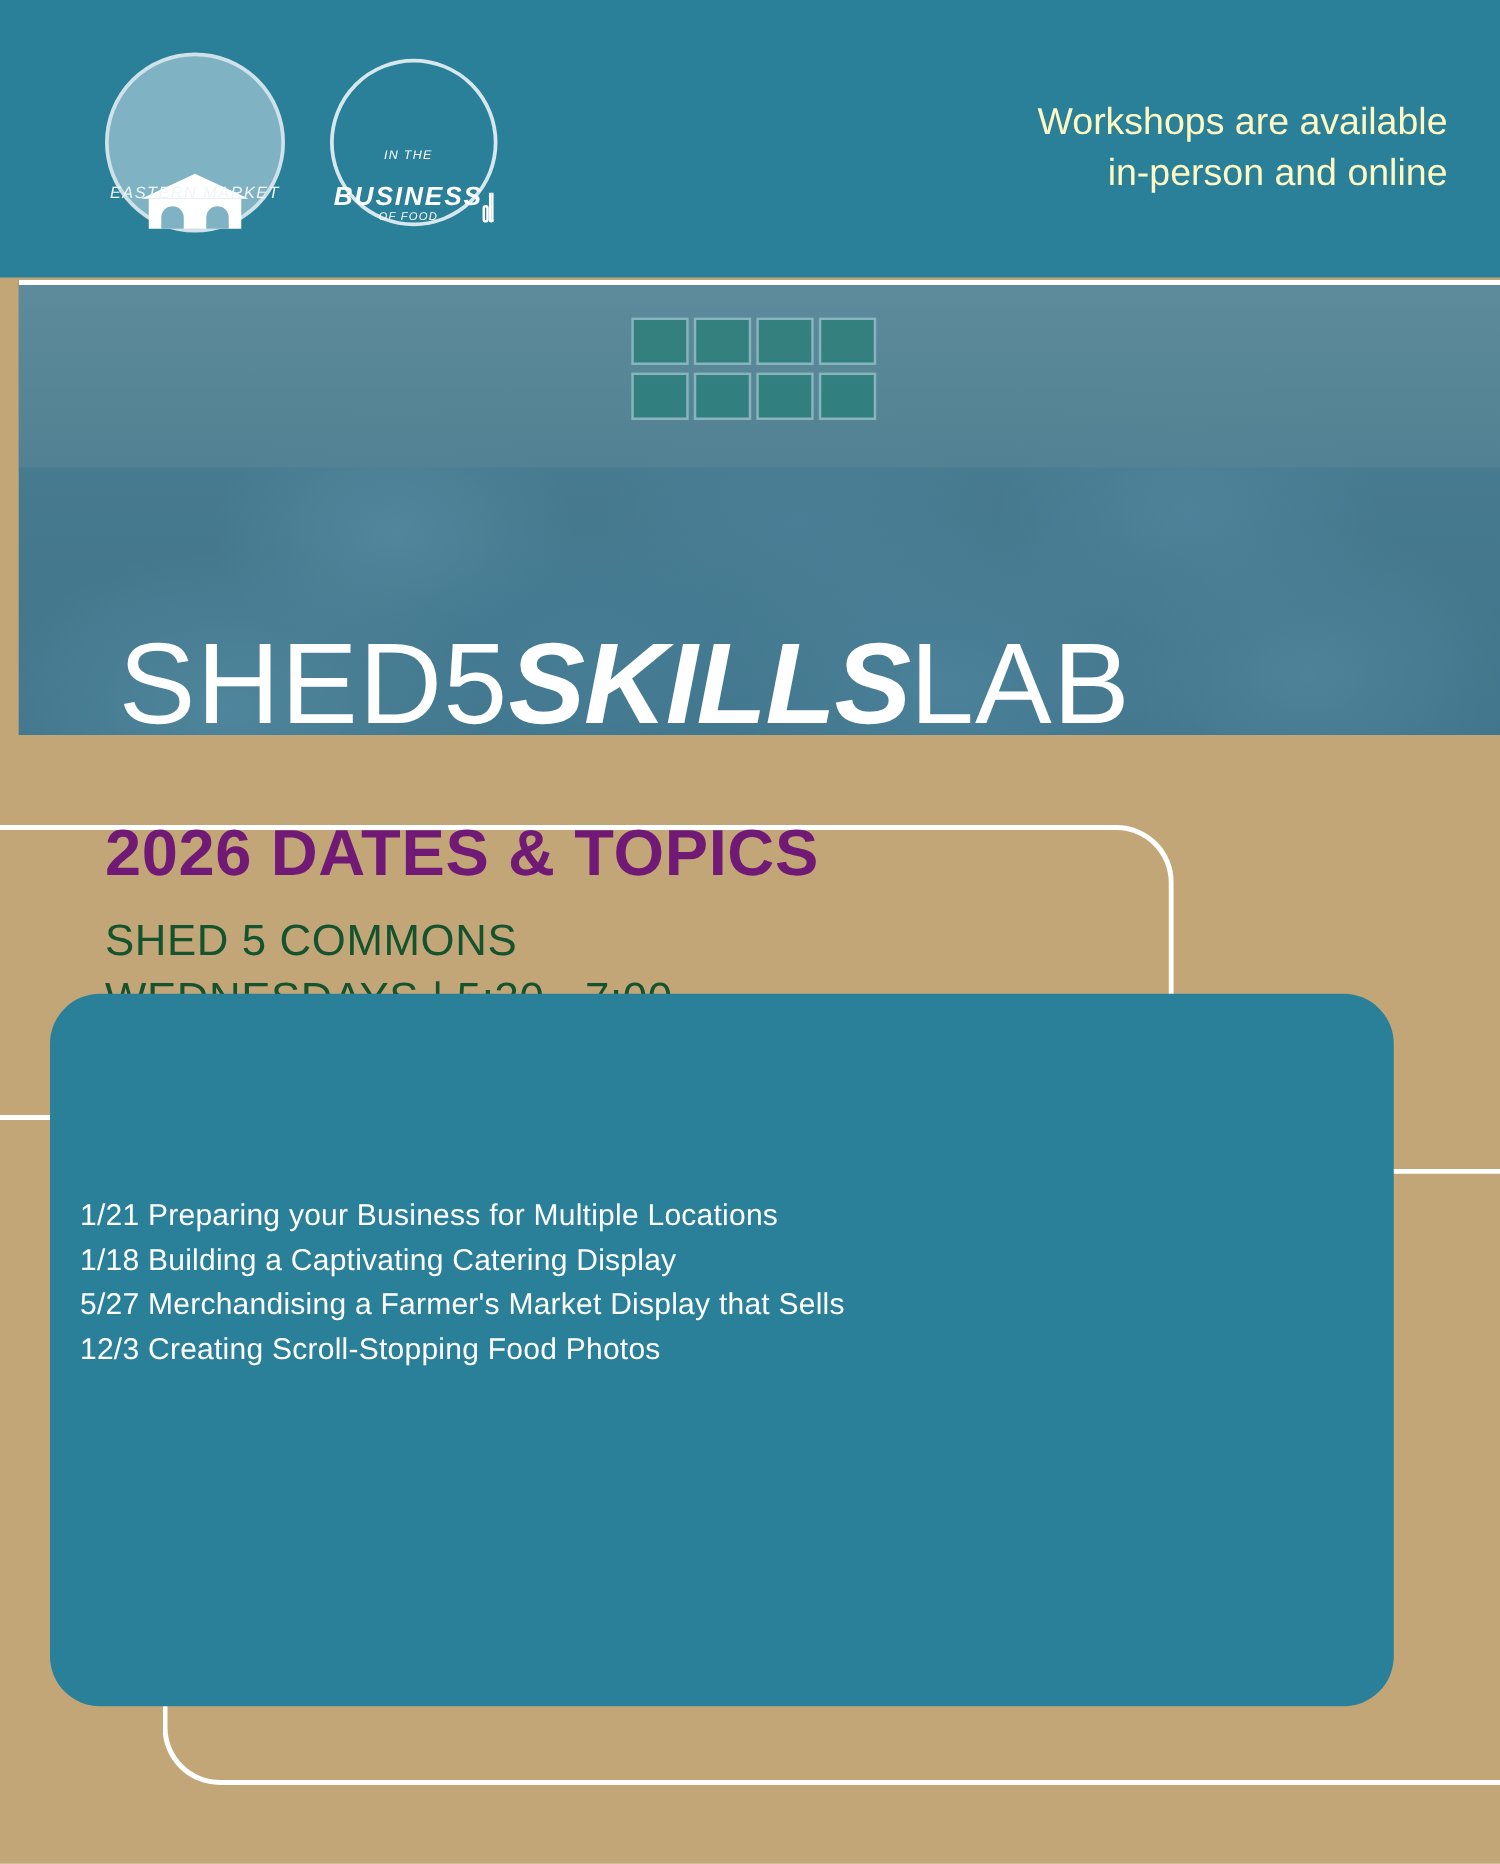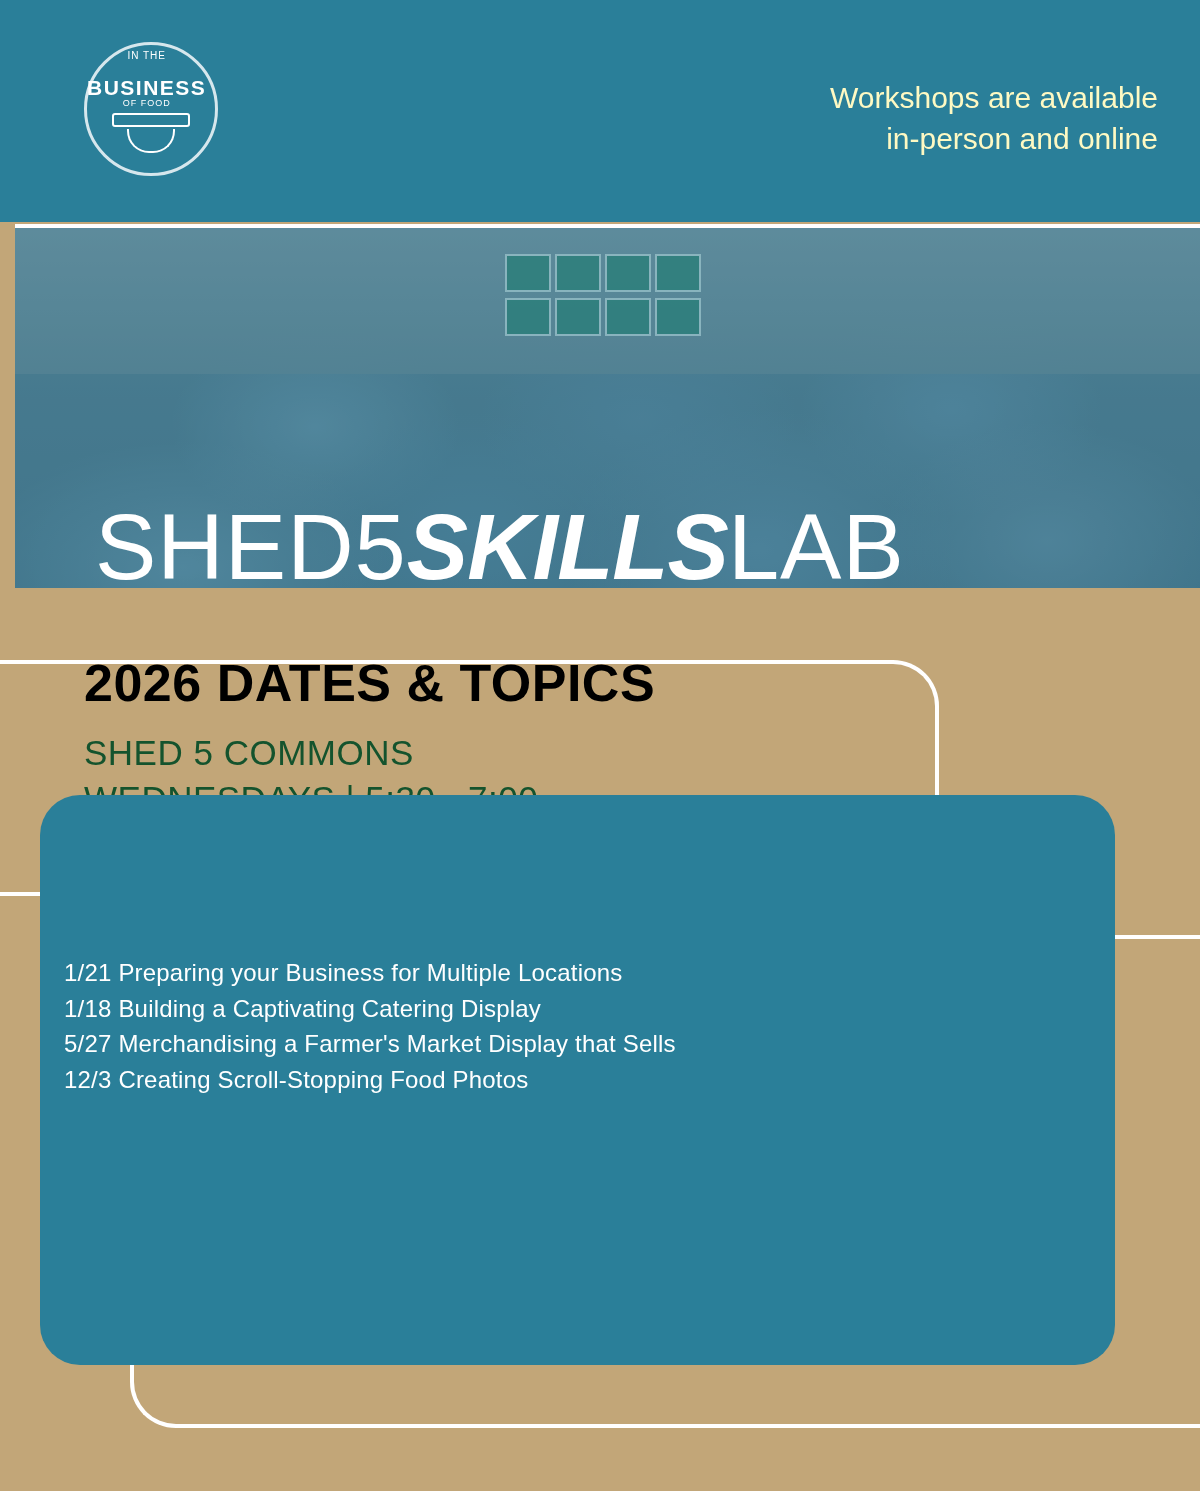--- a/index.html
+++ b/index.html
@@ -34,25 +34,25 @@
     align-items: center;
     gap: 36px;
   }
   .logo-circle {
     width: 138px;
     height: 138px;
     border-radius: 50%;
     background: #7fb3c4;
     border: 3px solid #cfe2e9;
     display: flex;
-    align-items: flex-start;
+    align-items: flex-end;
     justify-content: center;
-    flex-direction: column;
     color: #ffffff;
     position: relative;
+    font-style: italic;
   }
   .logo-circle.second {
     width: 128px;
     height: 128px;
     background: #2a7f99;
     border: 3px solid #d6e7ed;
   }
   .logo-name {
     position: absolute;
     bottom: 22px;
@@ -209,21 +209,21 @@
     top: 588px;
     width: 305px;
     height: 90px;
     background: #c2a678;
   }
 
   .section-title {
     position: absolute;
     left: 84px;
     top: 618px;
-    color: #000000;
+    color: #701a75;
     font-size: 52px;
     font-weight: bold;
     letter-spacing: 0.5px;
   }
   .venue-block {
     position: absolute;
     left: 84px;
     top: 730px;
     color: #14532d;
     font-size: 35px;
@@ -278,20 +278,29 @@
 </style>
 </head>
 <body>
 
 <div class="poster">
 
   <div class="top-band">
 
     <div class="logo-group">
 
+      <div class="logo-circle">
+        <div class="shed-shape">
+          <div class="shed-roof"></div>
+          <div class="shed-body"></div>
+          <div class="shed-arch a1"></div>
+          <div class="shed-arch a2"></div>
+        </div>
+        <div class="logo-name">EASTERN MARKET</div>
+      </div>
 
       <div class="logo-circle second">
         <div class="biz-lines">
           <div class="biz-l1">IN THE</div>
           <div class="biz-l2">BUSINESS</div>
           <div class="biz-l3">OF FOOD</div>
         </div>
         <div class="biz-tray"></div>
         <div class="biz-hand"></div>
       </div>

